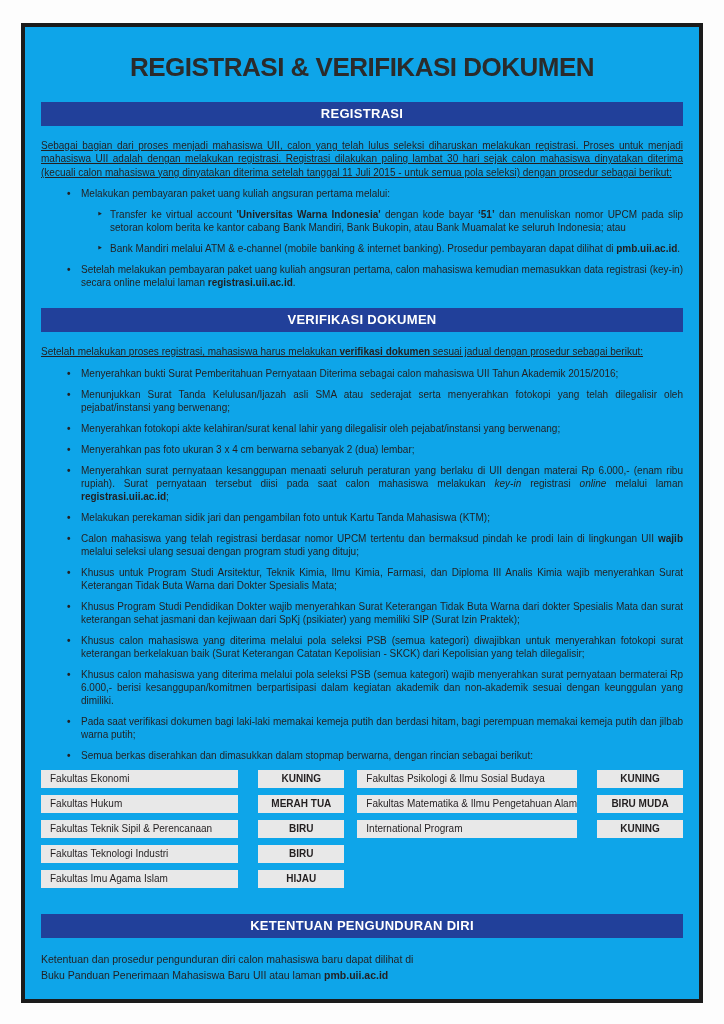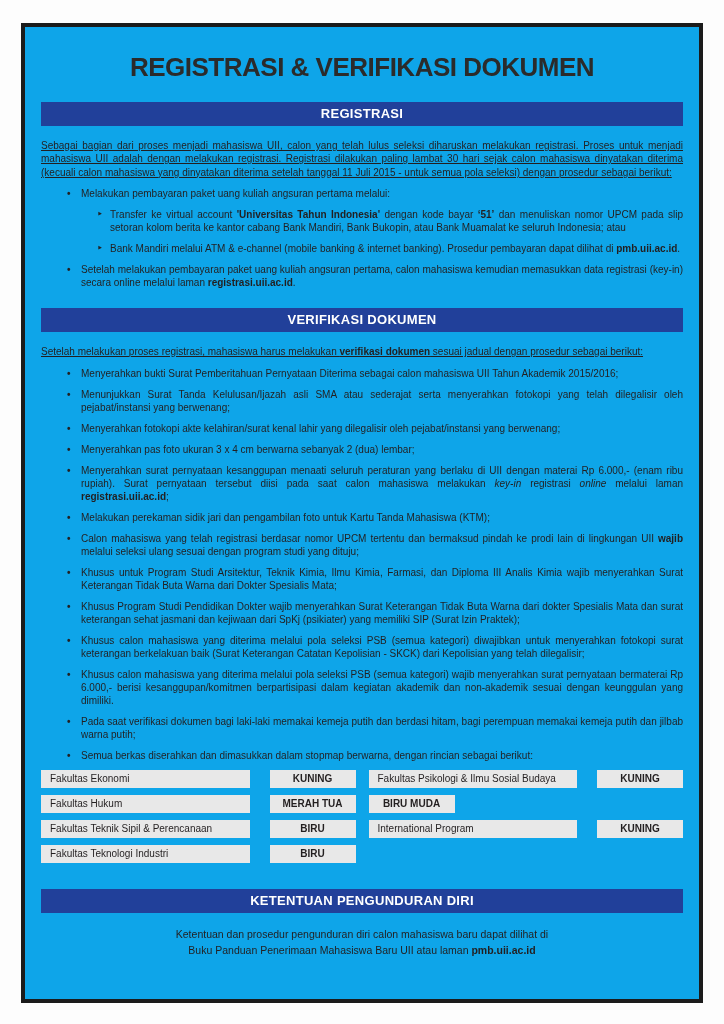--- a/index.html
+++ b/index.html
@@ -77,21 +77,21 @@
     font-size: 10px;
     height: 18px;
     line-height: 18px;
     white-space: nowrap;
     overflow: hidden;
   }
   .map-cell.fac { flex: 1; padding-left: 9px; }
   .map-cell.color { flex: 0 0 86px; text-align: center; font-weight: bold; }
   .footer-note {
     margin-top: 13px;
-    text-align: center;
+    text-align: left;
     font-size: 10.5px;
     line-height: 1.55;
   }
 </style>
 </head>
 <body>
 
 <div class="page-frame">
 
   <div class="doc-title">REGISTRASI &amp; VERIFIKASI DOKUMEN</div>
@@ -100,21 +100,21 @@
 
   <div class="intro"><span>Sebagai bagian dari proses menjadi mahasiswa UII, calon yang telah lulus seleksi diharuskan melakukan registrasi. Proses untuk menjadi mahasiswa UII adalah dengan melakukan registrasi. Registrasi dilakukan paling lambat 30 hari sejak calon mahasiswa dinyatakan diterima (kecuali calon mahasiswa yang dinyatakan diterima setelah tanggal 11 Juli 2015 - untuk semua pola seleksi) dengan prosedur sebagai berikut:</span></div>
 
   <div class="bullet-list">
       <div class="bullet level1">
         <span class="marker">•</span>
         <div class="btext"><span>Melakukan pembayaran paket uang kuliah angsuran pertama melalui:</span></div>
       </div>
       <div class="bullet level2">
         <span class="marker">‣</span>
-        <div class="btext"><span>Transfer ke virtual account </span><span style="font-weight: bold;">'Universitas Tahun Indonesia'</span><span> dengan kode bayar </span><span style="font-weight: bold;">‘51’</span><span> dan menuliskan nomor UPCM pada slip setoran kolom berita ke kantor cabang Bank Mandiri, Bank Bukopin, atau Bank Muamalat ke seluruh Indonesia; atau</span></div>
+        <div class="btext"><span>Transfer ke virtual account </span><span style="font-weight: bold;">'Universitas Warna Indonesia'</span><span> dengan kode bayar </span><span style="font-weight: bold;">‘51’</span><span> dan menuliskan nomor UPCM pada slip setoran kolom berita ke kantor cabang Bank Mandiri, Bank Bukopin, atau Bank Muamalat ke seluruh Indonesia; atau</span></div>
       </div>
       <div class="bullet level2">
         <span class="marker">‣</span>
         <div class="btext"><span>Bank Mandiri melalui ATM &amp; e-channel (mobile banking &amp; internet banking). Prosedur pembayaran dapat dilihat di </span><span style="font-weight: bold;">pmb.uii.ac.id</span><span>.</span></div>
       </div>
       <div class="bullet level1">
         <span class="marker">•</span>
         <div class="btext"><span>Setelah melakukan pembayaran paket uang kuliah angsuran pertama, calon mahasiswa kemudian memasukkan data registrasi (key-in) secara online melalui laman </span><span style="font-weight: bold;">registrasi.uii.ac.id</span><span>.</span></div>
       </div>
     </div>
@@ -189,27 +189,32 @@
           <div class="map-cell color">MERAH TUA</div>
         </div>
         <div class="map-row">
           <div class="map-cell fac">Fakultas Teknik Sipil &amp; Perencanaan</div>
           <div class="map-cell color">BIRU</div>
         </div>
         <div class="map-row">
           <div class="map-cell fac">Fakultas Teknologi Industri</div>
           <div class="map-cell color">BIRU</div>
         </div>
+        <div class="map-row">
+          <div class="map-cell fac">Fakultas Imu Agama Islam</div>
+          <div class="map-cell color">HIJAU</div>
+        </div>
       </div>
     <div class="map-col">
         <div class="map-row">
           <div class="map-cell fac">Fakultas Psikologi &amp; Ilmu Sosial Budaya</div>
           <div class="map-cell color">KUNING</div>
         </div>
         <div class="map-row">
+          <div class="map-cell fac">Fakultas Matematika &amp; Ilmu Pengetahuan Alam</div>
           <div class="map-cell color">BIRU MUDA</div>
         </div>
         <div class="map-row">
           <div class="map-cell fac">International Program</div>
           <div class="map-cell color">KUNING</div>
         </div>
       </div>
   </div>
 
   <div class="section-bar">KETENTUAN PENGUNDURAN DIRI</div>

